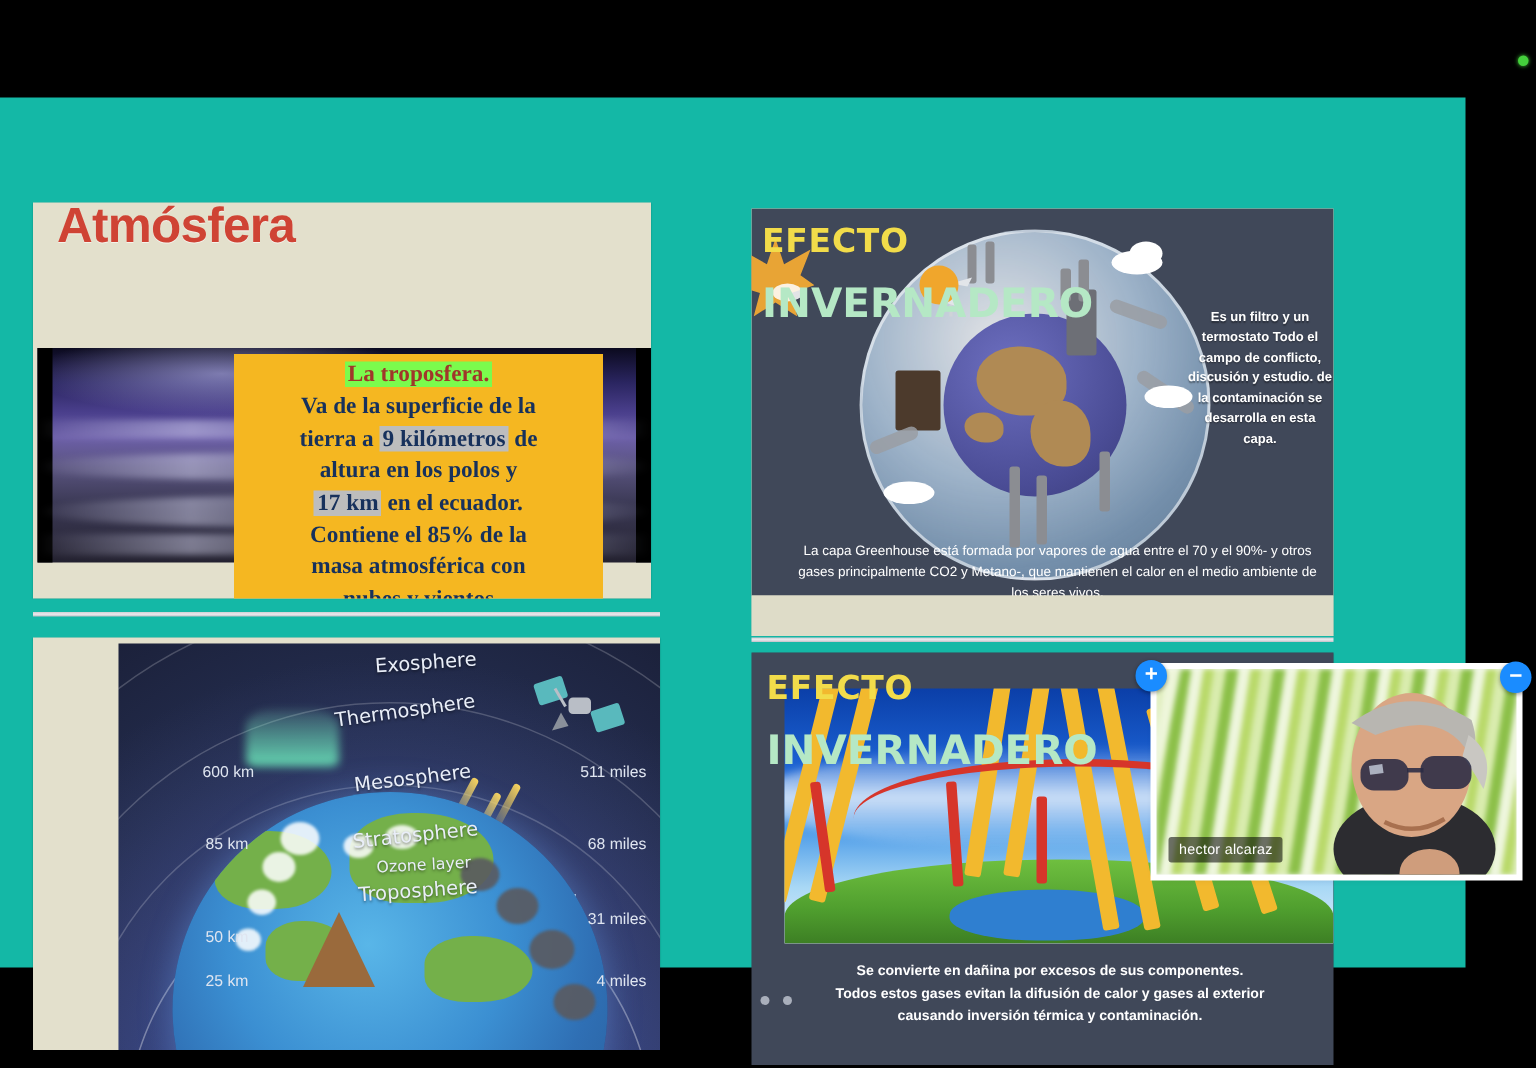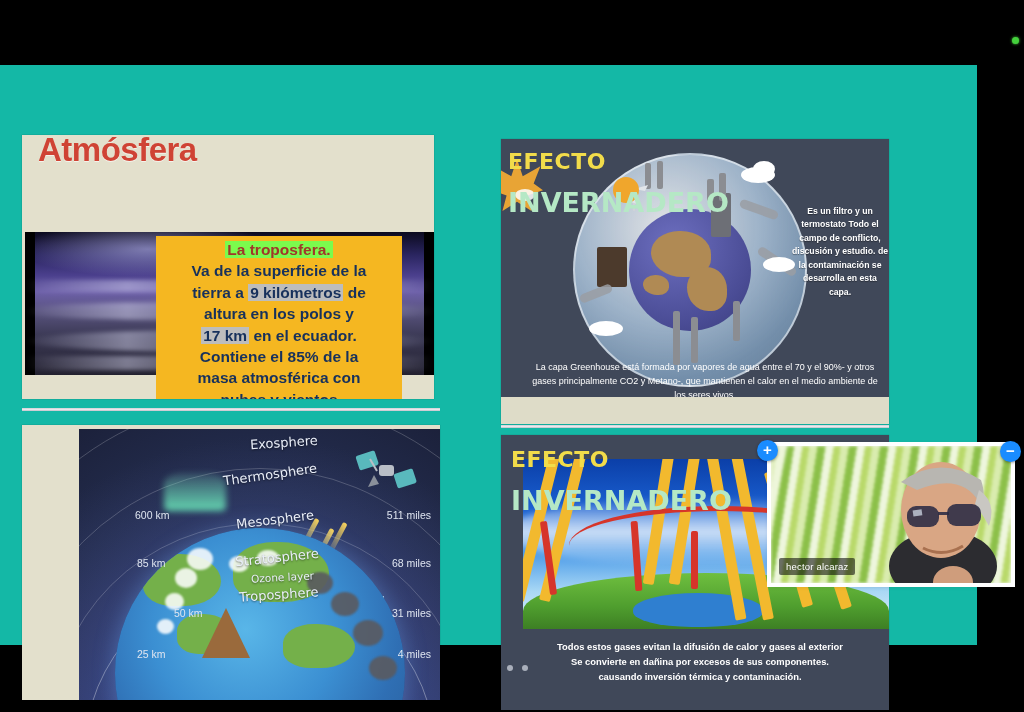--- a/index.html
+++ b/index.html
@@ -33,21 +33,21 @@
   #slide1 .cb1{top:48px;height:12px;}
   #slide1 .cb2{top:70px;height:18px;border-radius:40%;}
   #slide1 .cb3{top:98px;height:22px;border-radius:50%;opacity:.35;}
   #slide1 .cb4{top:124px;height:14px;opacity:.3;}
   #slide1 .darkcorner{position:absolute;top:0;width:10px;height:100%;background:#000;}
   #slide1 .dc-l{left:0;} #slide1 .dc-r{right:0;}
 
   .yellowbox{position:absolute;left:134px;top:101px;width:246px;
      background:#f5b721;padding:3px 6px 10px 6px;box-sizing:border-box;}
   .yellowbox .ln{font-size:15.5px;font-weight:bold;color:#17315c;line-height:1.38;
-     white-space:nowrap;}
+     white-space:nowrap;font-family:Liberation Serif, serif;}
   .hl-green{background:#7bfb4d;color:#a0362a;padding:0 2px;}
   .hl-grey{background:#bdbdbd;padding:0 2px;}
 
   
   #slide2{left:22px;top:360px;width:418px;height:275px;background:#e3e0cc;}
   #slide2 .diagram{position:absolute;left:57px;top:4px;width:361px;height:271px;
      background:radial-gradient(circle 330px at 50% 125%, #1d3f86 0%, #27408a 18%,
                  #2c3c79 34%, #2f3668 50%, #2b2f57 66%, #232847 82%, #1b2039 100%);
      overflow:hidden;}
   #slide2 .arc{position:absolute;left:50%;border-radius:50%;
@@ -237,21 +237,21 @@
 
         <div class="lyr" style="left:171px;top:6px;transform:rotate(-4deg);">Exosphere</div>
         <div class="lyr" style="left:144px;top:38px;transform:rotate(-8deg);">Thermosphere</div>
         <div class="lyr" style="left:157px;top:83px;transform:rotate(-7deg);">Mesosphere</div>
         <div class="lyr" style="left:156px;top:121px;transform:rotate(-6deg);">Stratosphere</div>
         <div class="lyr" style="left:172px;top:142px;font-size:10.5px;transform:rotate(-3deg);">Ozone layer</div>
         <div class="lyr" style="left:160px;top:158px;transform:rotate(-4deg);">Troposphere</div>
 
         <div class="km" style="left:56px;top:80px;">600 km</div>
         <div class="km" style="left:58px;top:128px;">85 km</div>
-        <div class="km" style="left:58px;top:178px;margin-left:37px;">50 km</div>
+        <div class="km" style="left:58px;top:190px;">50 km</div>
         <div class="km" style="left:58px;top:219px;">25 km</div>
 
         <div class="km" style="right:9px;top:80px;">511 miles</div>
         <div class="km" style="right:9px;top:128px;">68 miles</div>
         <div class="km" style="right:9px;top:178px;">31 miles</div>
         <div class="km" style="right:9px;top:219px;">4 miles</div>
       </div>
     </div>
 
     <div class="slide" id="slide3">
@@ -325,22 +325,22 @@
         <div class="domeline"></div>
       </div>
 
       <div class="ttl-efecto" style="top:12px;left:10px;">EFECTO</div>
       <div class="ttl-inv" style="top:34px;left:10px;">INVERNADERO</div>
 
       <div class="bullets">
         <span></span><span></span>
       </div>
       <div class="footer-text">
+        <div>Se convierte en dañina por excesos de sus componentes.</div>
         <div>Todos estos gases evitan la difusión de calor  y gases al exterior</div>
-        <div>Se convierte en dañina por excesos de sus componentes.</div>
         <div>causando inversión térmica  y contaminación.</div>
       </div>
     </div>
 
   </div>
 
   <div class="vtile">
     <div class="vbg"></div>
     <svg class="face" viewBox="0 0 154 140">
       <ellipse cx="82" cy="116" rx="54" ry="36" fill="#2c2c30"></ellipse>

